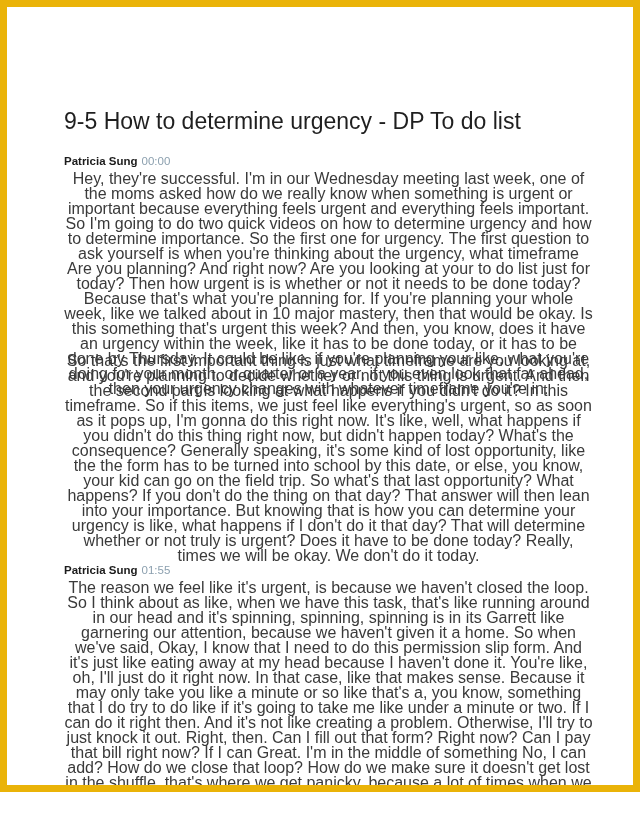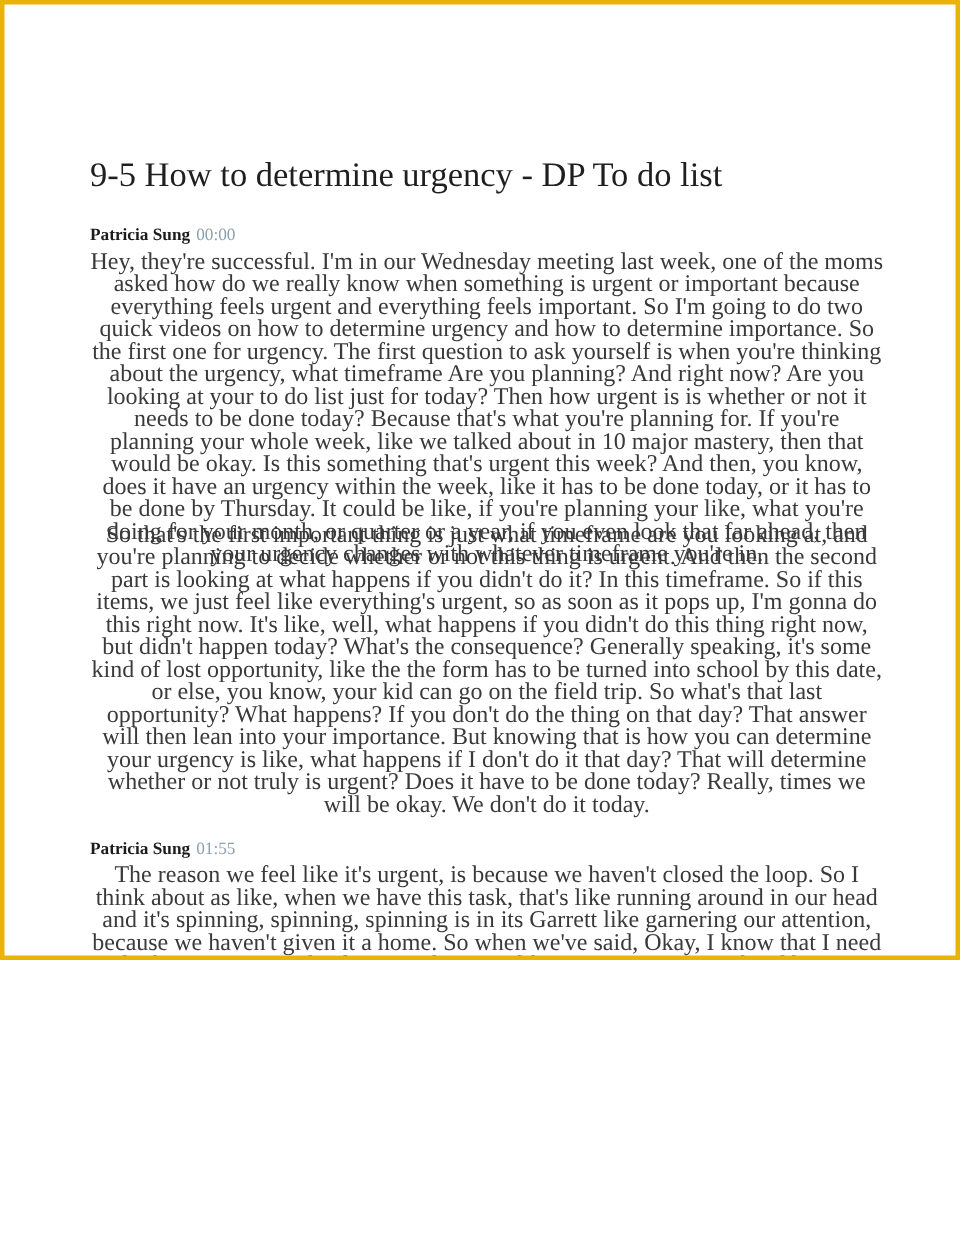--- a/index.html
+++ b/index.html
@@ -1,23 +1,23 @@
 <!DOCTYPE html>
 <html style="--timestamp: #8ca0af; --link: #3434d4; --footer_label: #b8babc; --body_text: #3a3a3a;"><head>
 <meta charset="utf-8">
 <style>
   html, body { margin: 0; padding: 0; background: #fff; }
   .page {
     position: relative;
     width: 640px;
-    height: 640px;
+    height: 792px;
     background: #ffffff;
     box-sizing: border-box;
-    border: 3px solid #eab308;
-    font-family: Liberation Serif, serif;
+    border: 7px solid #eab308;
+    font-family: Liberation Sans, sans-serif;
     overflow: hidden;
   }
   .title {
     position: absolute;
     left: 57px;
     top: 86px;
     width: 540px;
     font-size: 23px;
     font-weight: 400;
     color: #1f1f1f;

